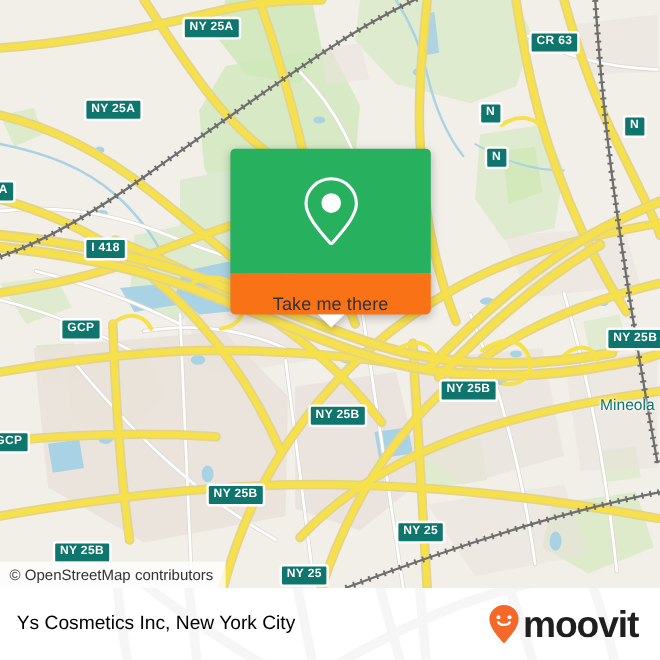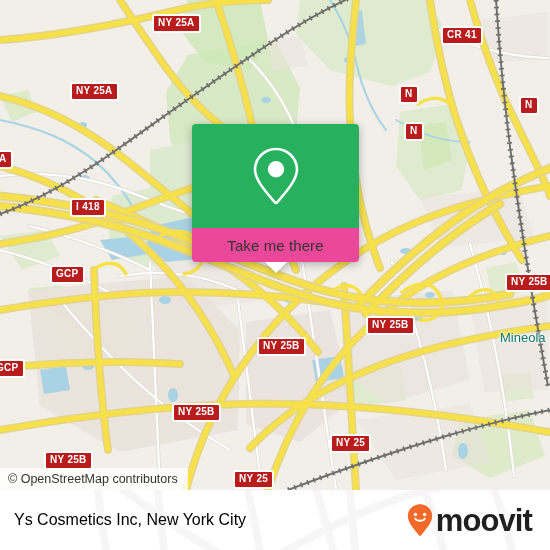--- a/index.html
+++ b/index.html
@@ -34,21 +34,21 @@
     position: absolute;
     left: 0; top: 0;
     width: 550px;
     height: 490px;
     display: block;
   }
 
   
   .shield {
     position: absolute;
-    background: #b91c1c;
+    background: #0f766e;
     border: 2px solid #ffffff;
     border-radius: 3px;
     color: #ffffff;
     font-family: "Liberation Sans", sans-serif;
     font-size: 10px;
     font-weight: bold;
     line-height: 12px;
     padding: 1px 4px 2px 4px;
     white-space: nowrap;
     letter-spacing: 0.3px;
@@ -91,25 +91,25 @@
   }
   #card-head {
     background: #27b05d;
     border-radius: 4px 4px 0 0;
     height: 104px;
     display: flex;
     align-items: center;
     justify-content: center;
   }
   #card-foot {
-    background: #ec4899;
+    background: #f97316;
     border-radius: 0 0 4px 4px;
     height: 34px;
     display: flex;
-    align-items: center;
+    align-items: flex-end;
     justify-content: center;
     position: relative;
   }
   #card-label {
     color: #333333;
     font-size: 15px;
     font-family: "Liberation Sans", sans-serif;
     letter-spacing: .1px;
   }
   #card-pointer {
@@ -347,21 +347,21 @@
       <path class="rail" stroke-width="1.9" d="M0,214 C40,200 80,176 122,146 C170,112 220,76 272,42 C320,10 360,-8 392,-20"></path>
       <path class="railt" stroke-width="5" d="M0,214 C40,200 80,176 122,146 C170,112 220,76 272,42 C320,10 360,-8 392,-20"></path>
       <path class="rail" stroke-width="1.9" d="M496,0 C500,60 506,120 514,176 C524,248 536,320 548,386"></path>
       <path class="railt" stroke-width="5" d="M496,0 C500,60 506,120 514,176 C524,248 536,320 548,386"></path>
       <path class="rail" stroke-width="1.9" d="M288,490 C340,470 392,452 446,436 C494,422 530,414 550,410"></path>
       <path class="railt" stroke-width="5" d="M288,490 C340,470 392,452 446,436 C494,422 530,414 550,410"></path>
     </svg>
 
     <div>
       <div class="shield" style="left:152px;top:14px">NY 25A</div>
-      <div class="shield" style="left:441px;top:26px">CR 41</div>
+      <div class="shield" style="left:441px;top:26px">CR 63</div>
       <div class="shield" style="left:70px;top:82px">NY 25A</div>
       <div class="shield" style="left:399px;top:85px">N</div>
       <div class="shield" style="left:519px;top:96px">N</div>
       <div class="shield" style="left:70px;top:198px">I 418</div>
       <div class="shield" style="left:-7px;top:150px">A</div>
       <div class="shield" style="left:50px;top:265px">GCP</div>
       <div class="shield" style="left:-10px;top:359px">GCP</div>
       <div class="shield" style="left:404px;top:122px">N</div>
       <div class="shield" style="left:505px;top:273px">NY 25B</div>
       <div class="shield" style="left:366px;top:316px">NY 25B</div>

